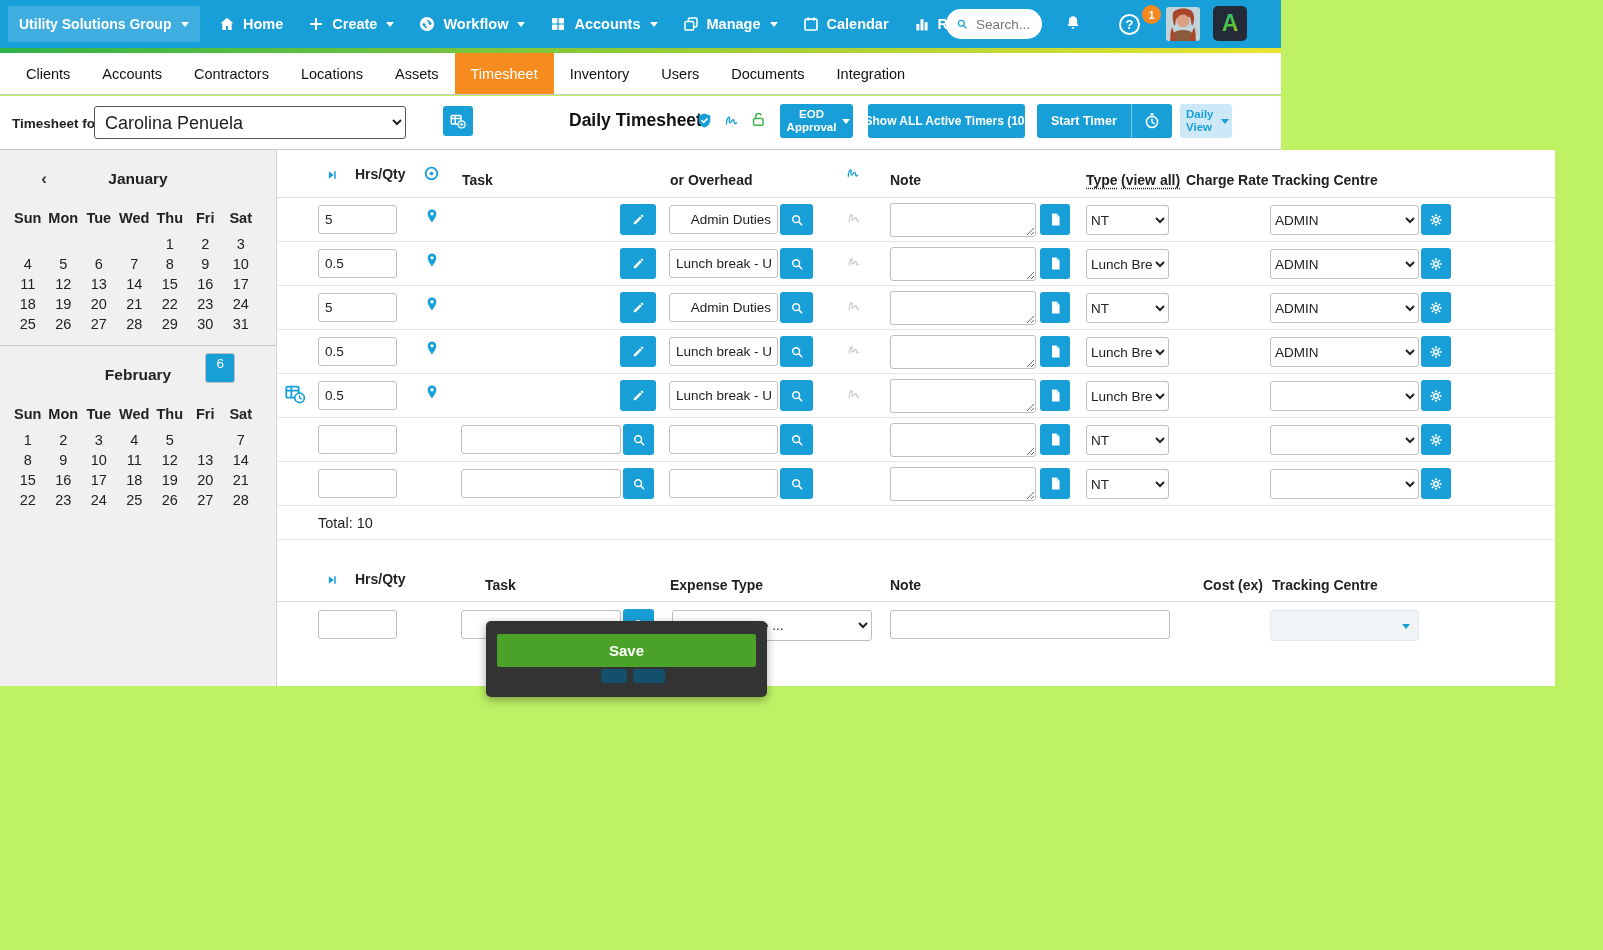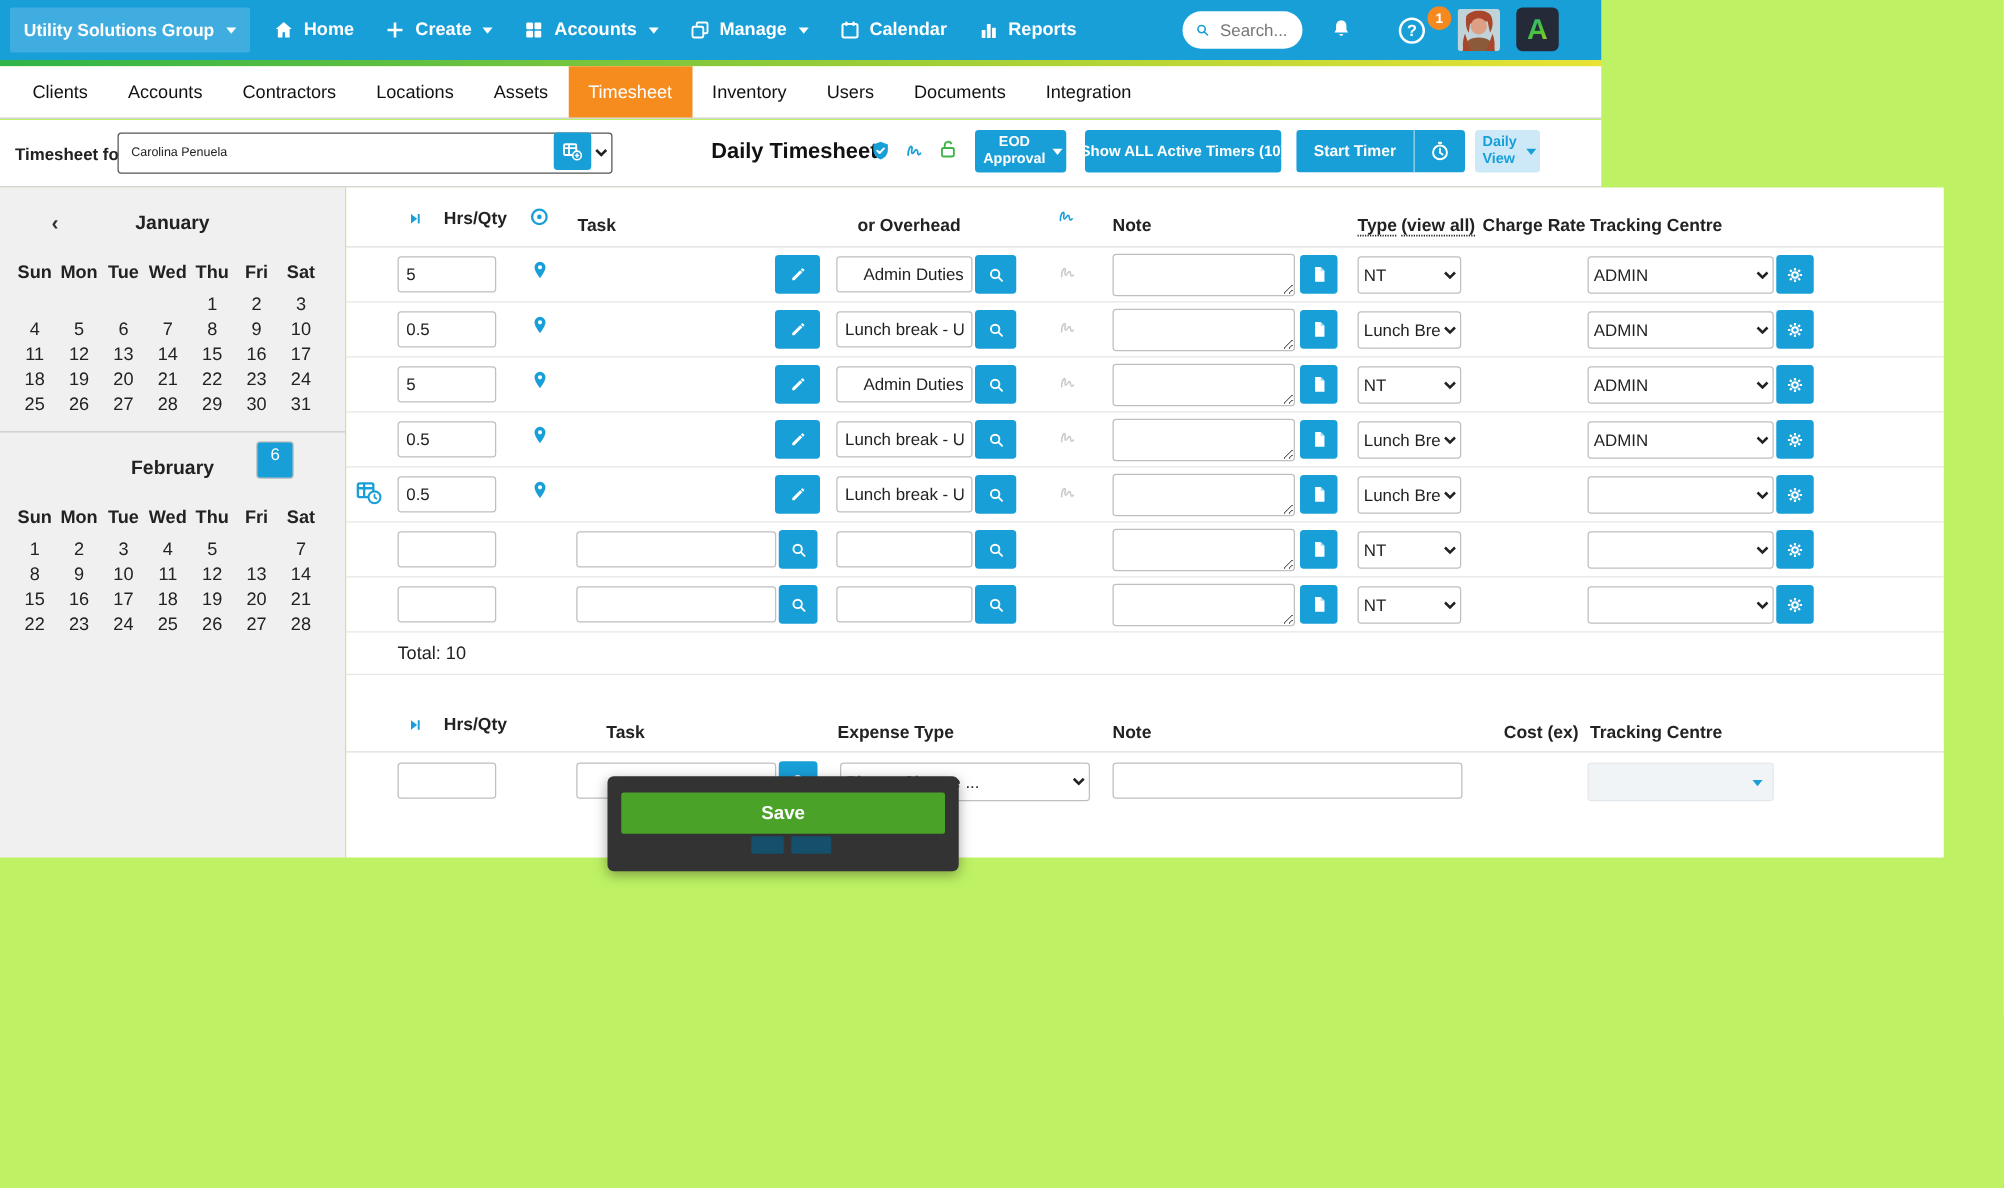--- a/index.html
+++ b/index.html
@@ -33,22 +33,22 @@
 
   
   .tabs{position:absolute;left:0;top:53px;width:1281px;height:42px;background:#fff;border-bottom:1px solid #c9c9c9;
         display:flex;align-items:stretch;padding-left:10px}
   .tab{display:flex;align-items:center;padding:0 16px;font-size:14.5px;color:#111;cursor:pointer;white-space:nowrap}
   .tab.active{background:#f68b1e;color:#fff}
 
   
   .toolbar{position:absolute;left:0;top:96px;width:1281px;height:54px;background:#fff;border-bottom:1px solid #c9c9c9}
   .ts-label{position:absolute;left:12px;top:20px;font-size:13.5px;font-weight:bold;color:#222}
-  .person-select{position:absolute;left:94px;top:10px;width:396px;height:33px;border:1px solid #555;border-radius:3px;
-                 font-size:10px;padding:0 6px;background:#fff;font-family:inherit;color:#222}
+  .person-select{position:absolute;left:94px;top:10px;width:312px;height:33px;border:1px solid #555;border-radius:3px;
+                 font-size:18px;padding:0 6px;background:#fff;font-family:inherit;color:#222}
   .tbl-btn{position:absolute;left:443px;top:10px;width:30px;height:30px}
   .page-title{position:absolute;left:569px;top:14px;font-size:17.5px;font-weight:bold;color:#111}
   .t-ic{position:absolute;top:16px}
   .btn{background:#189fd8;border:0;border-radius:3px;color:#fff;display:flex;align-items:center;justify-content:center;cursor:pointer;font-family:inherit}
   .btn-eod{position:absolute;left:780px;top:8px;width:73px;height:34px;font-size:11.5px;font-weight:bold;line-height:1.15;
            display:flex;gap:4px;padding:0 4px 0 8px;text-align:center}
   .btn-timers{position:absolute;left:868px;top:8px;width:157px;height:34px;font-size:12px;font-weight:bold;white-space:nowrap}
   .start-group{position:absolute;left:1037px;top:8px;height:34px;display:flex;border-radius:3px;overflow:hidden}
   .start-text{background:#189fd8;color:#fff;font-size:12.5px;font-weight:bold;display:flex;align-items:center;padding:0 14px;border:0;cursor:pointer;font-family:inherit;white-space:nowrap}
   .start-clock{background:#189fd8;border:0;border-left:1px solid rgba(255,255,255,.45);width:41px;display:flex;align-items:center;justify-content:center;cursor:pointer}
@@ -139,20 +139,30 @@
           </span>
           <span>Home</span>
         </div>
         <div class="nav-item">
           <span class="ic ">
             <svg viewBox="0 0 24 24">
               <path fill="#fff" d="M10.6 4h2.8v6.6H20v2.8h-6.6V20h-2.8v-6.6H4v-2.8h6.6z"></path>
             </svg>
           </span>
           <span>Create</span>
+          <i class="caret"></i>
+        </div>
+        <div class="nav-item">
+          <span class="ic ">
+            <svg viewBox="0 0 24 24">
+              <circle cx="12" cy="12" r="9.5" fill="#fff"></circle>
+              <path fill="#189fd8" d="M12 6.5a5.5 5.5 0 0 1 5.2 3.7H19l-3 3.4-3-3.4h1.9A3.6 3.6 0 0 0 12 8.4zM12 17.5a5.5 5.5 0 0 1-5.2-3.7H5l3-3.4 3 3.4H9.1a3.6 3.6 0 0 0 2.9 1.8z"></path>
+            </svg>
+          </span>
+          <span>Workflow</span>
           <i class="caret"></i>
         </div>
         <div class="nav-item">
           <span class="ic ">
             <svg viewBox="0 0 24 24">
               <g fill="#fff">
                 <rect x="4" y="4" width="7.2" height="7.2" rx="1.2"></rect>
                 <rect x="12.8" y="4" width="7.2" height="7.2" rx="1.2"></rect>
                 <rect x="4" y="12.8" width="7.2" height="7.2" rx="1.2"></rect>
                 <rect x="12.8" y="12.8" width="7.2" height="7.2" rx="1.2"></rect>
@@ -341,21 +351,21 @@
           </svg>
         </span>
       <span class="hlabel" style="left:78px;top:16px">Hrs/Qty</span>
       <span class="ic s17" style="position:absolute;left:146px;top:15px">
           <svg viewBox="0 0 24 24">
             <circle cx="12" cy="12" r="8.2" fill="none" stroke="#189fd8" stroke-width="2.6"></circle>
             <circle cx="12" cy="12" r="2.6" fill="#189fd8"></circle>
           </svg>
         </span>
       <span class="hlabel" style="left:185px;top:22px">Task</span>
-      <span class="hlabel" style="left:409px;top:22px">or Overhead</span>
+      <span class="hlabel" style="left:393px;top:22px">or Overhead</span>
       <span class="ic s16 blue-ic" style="position:absolute;left:568px;top:15px">
           <svg viewBox="0 0 24 24">
             <path fill="none" stroke="currentColor" stroke-width="2" stroke-linecap="round" d="M5 17c-.5-5 2.5-11 4-9.5S7.5 14 9.5 15s3-4.5 5-4 .5 5.5 2.5 5.5c1.2 0 1.6-.8 2-1.5"></path>
           </svg>
         </span>
       <span class="hlabel" style="left:613px;top:22px">Note</span>
       <span class="hlabel dotted" style="left:809px;top:22px">Type</span>
       <span class="hlabel dotted" style="left:844px;top:22px">(view all)</span>
       <span class="hlabel" style="left:909px;top:22px">Charge Rate</span>
       <span class="hlabel" style="left:995px;top:22px">Tracking Centre</span>

